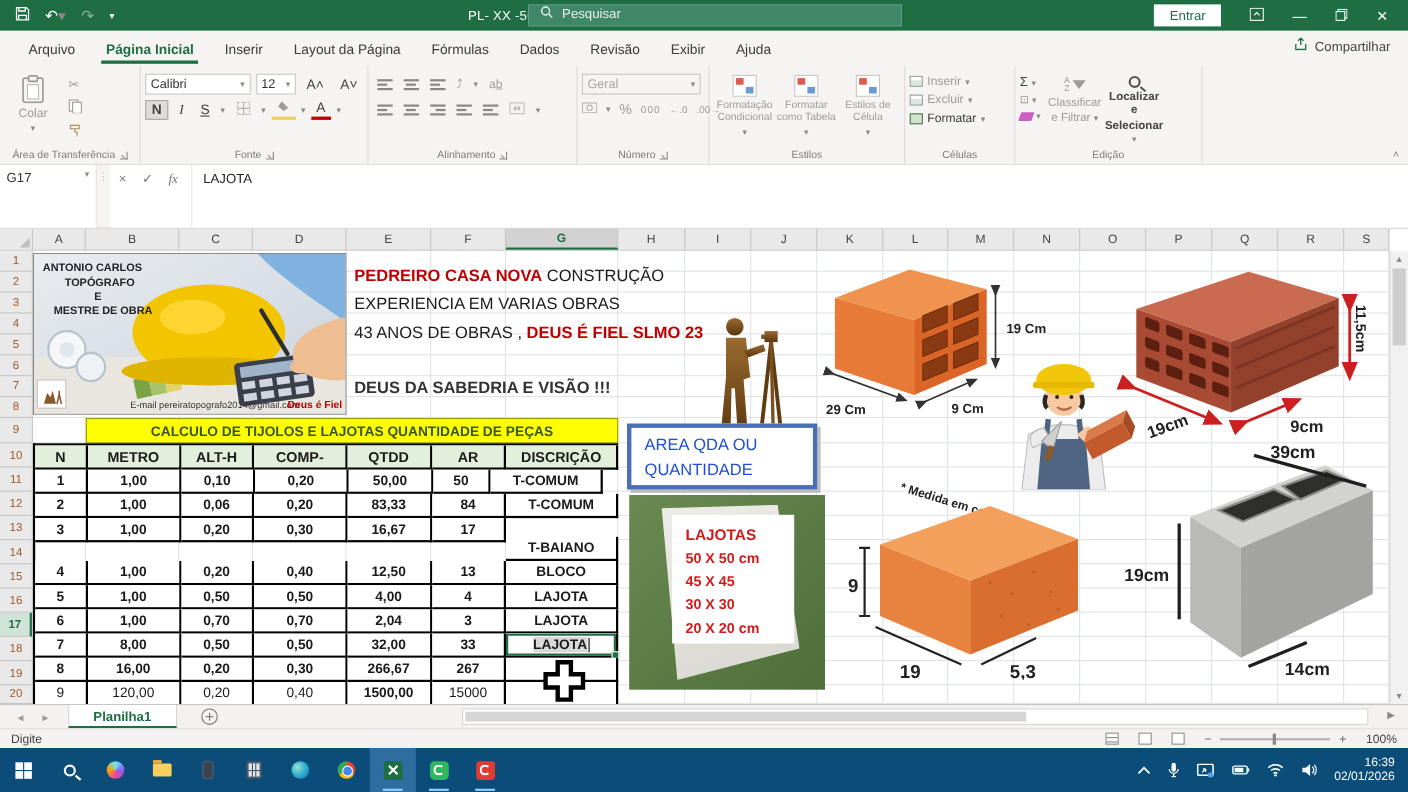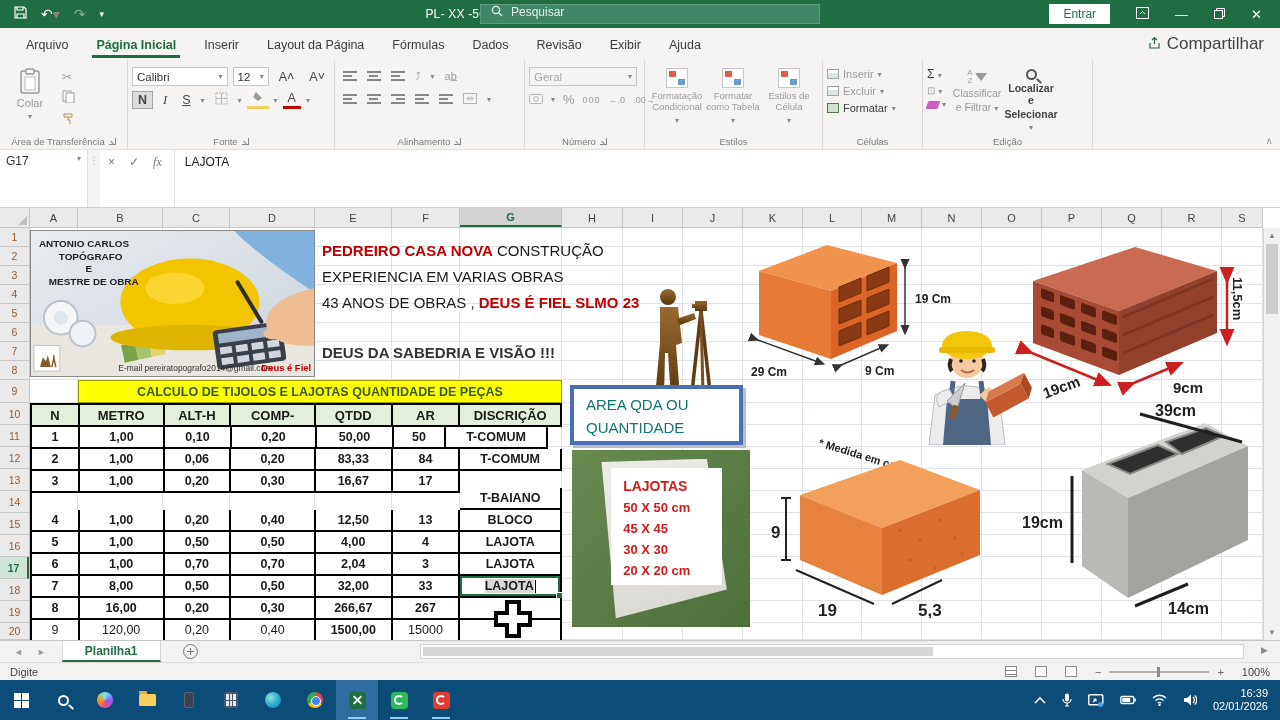--- a/index.html
+++ b/index.html
@@ -16,21 +16,21 @@
   .tb-search { position:absolute; left:480px; top:4px; width:340px; height:20px; background:#3f8767; border:1px solid #5d9c80; display:flex; align-items:flex-start; gap:8px; padding-left:10px; color:#e8f1ec; font-size:12px; }
   .tb-right { position:absolute; right:0; top:0; height:28px; display:flex; align-items:center; gap:26px; padding-right:18px; }
   .entrar { background:#fff; color:#1f6e43; font-size:12px; padding:3px 14px; }
   .winbtn { font-size:13px; color:#fff; }
 
   
   .tabsrow { position:absolute; left:0; top:28px; width:1280px; height:32px; background:#f5f4f2; display:flex; align-items:center; padding-left:14px; gap:4px; }
   .rtab { font-size:12.5px; color:#3b3b3b; padding:7px 12px 6px; position:relative; white-space:nowrap; }
   .rtab.active { color:#1f6e43; font-weight:bold; }
   .rtab.active::after { content:""; position:absolute; left:8px; right:8px; bottom:0; height:3px; background:#1f6e43; }
-  .share { position:absolute; right:16px; top:34px; display:flex; align-items:center; gap:5px; font-size:17px; color:#444; }
+  .share { position:absolute; right:16px; top:34px; display:flex; align-items:center; gap:5px; font-size:12px; color:#444; }
 
   
   .ribbon { position:absolute; left:0; top:60px; width:1280px; height:90px; background:#f5f4f2; border-bottom:1px solid #e1dfdd; display:flex; }
   .rgroup { height:100%; display:flex; flex-direction:column; border-right:1px solid #dcdad8; padding:4px 4px 0; }
   .rg-body { flex:1; display:flex; align-items:flex-start; }
   .rg-label { height:16px; display:flex; align-items:center; justify-content:center; gap:4px; font-size:9.5px; color:#7a7a7a; white-space:nowrap; padding:0 2px; }
   .dlg { width:7px; height:7px; border-right:1px solid #8a8a8a; border-bottom:1px solid #8a8a8a; position:relative; }
   .dlg::after{ content:""; position:absolute; right:1px; bottom:1px; width:4px; height:1px; background:#8a8a8a; transform:rotate(45deg); }
   .caret { font-size:8px; color:#8a8886; }
   .gray { color:#9d9b99; }
@@ -130,21 +130,21 @@
   .ctable { left:0; top:175px; width:532px; border-left:2px solid #000; border-top:2px solid #000; }
   .ct-row { display:flex; }
   .ct-cell { height:22px; border-right:2px solid #000; border-bottom:2px solid #000; display:flex; align-items:center; justify-content:center; font-size:12.5px; font-weight:bold; color:#1a1a1a; background:#fff; position:relative; }
   .ct-head .ct-cell { background:#e2efda; font-size:13px; }
   .ct-light { font-weight:normal; }
   .ct-edit { box-shadow:inset 0 0 0 2px #1f6e43; }
   .ct-edit::after { content:""; position:absolute; right:-3px; bottom:-3px; width:5px; height:5px; background:#1f6e43; border:1px solid #fff; }
   .ct-edit .tsel { background:#d9d9d9; }
   .ct-edit .caret-l { display:inline-block; width:1px; height:13px; background:#000; margin-left:1px; }
   
-  .areabox { left:540px; top:157px; width:173px; height:60px; background:#fff; border:4px solid #4a6fb5; box-shadow:3px 3px 0 #bdbdbd; padding:5px 0 0 12px; font-size:15px; color:#0f766e; line-height:1.5; }
+  .areabox { left:540px; top:157px; width:173px; height:60px; background:#fff; border:4px solid #4a6fb5; box-shadow:3px 3px 0 #bdbdbd; padding:5px 0 0 12px; font-size:15px; color:#1d4ed8; line-height:1.5; }
   
   .lajota { left:542px; top:222px; width:178px; height:177px; background:linear-gradient(135deg,#6a8a52,#4e6e3a); overflow:hidden; }
   .slab { position:absolute; left:7%; top:5%; width:80%; height:90%; background:linear-gradient(160deg,#efede7,#d8d6d0); clip-path:polygon(12% 2%, 86% 0%, 100% 82%, 22% 100%); }
   .lj-panel { position:absolute; left:22%; top:10%; width:62%; height:66%; background:#fff; padding:8px 0 0 12px; }
   .lj-panel div { color:#d11a1a; font-weight:bold; font-size:13px; line-height:21px; white-space:nowrap; }
   .lj-panel .t { font-size:14px; }
   
   svg text { font-family:"Liberation Sans", sans-serif; }
   .pluscur { left:462px; top:370px; width:42px; height:42px; }
 

